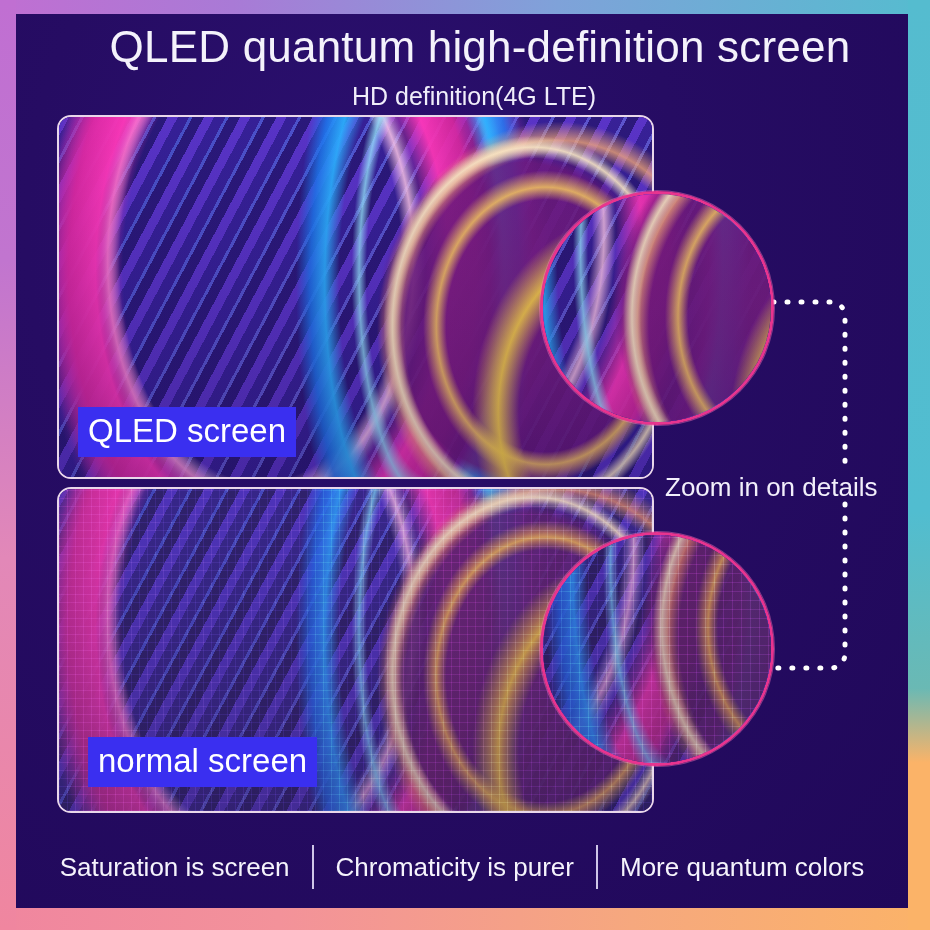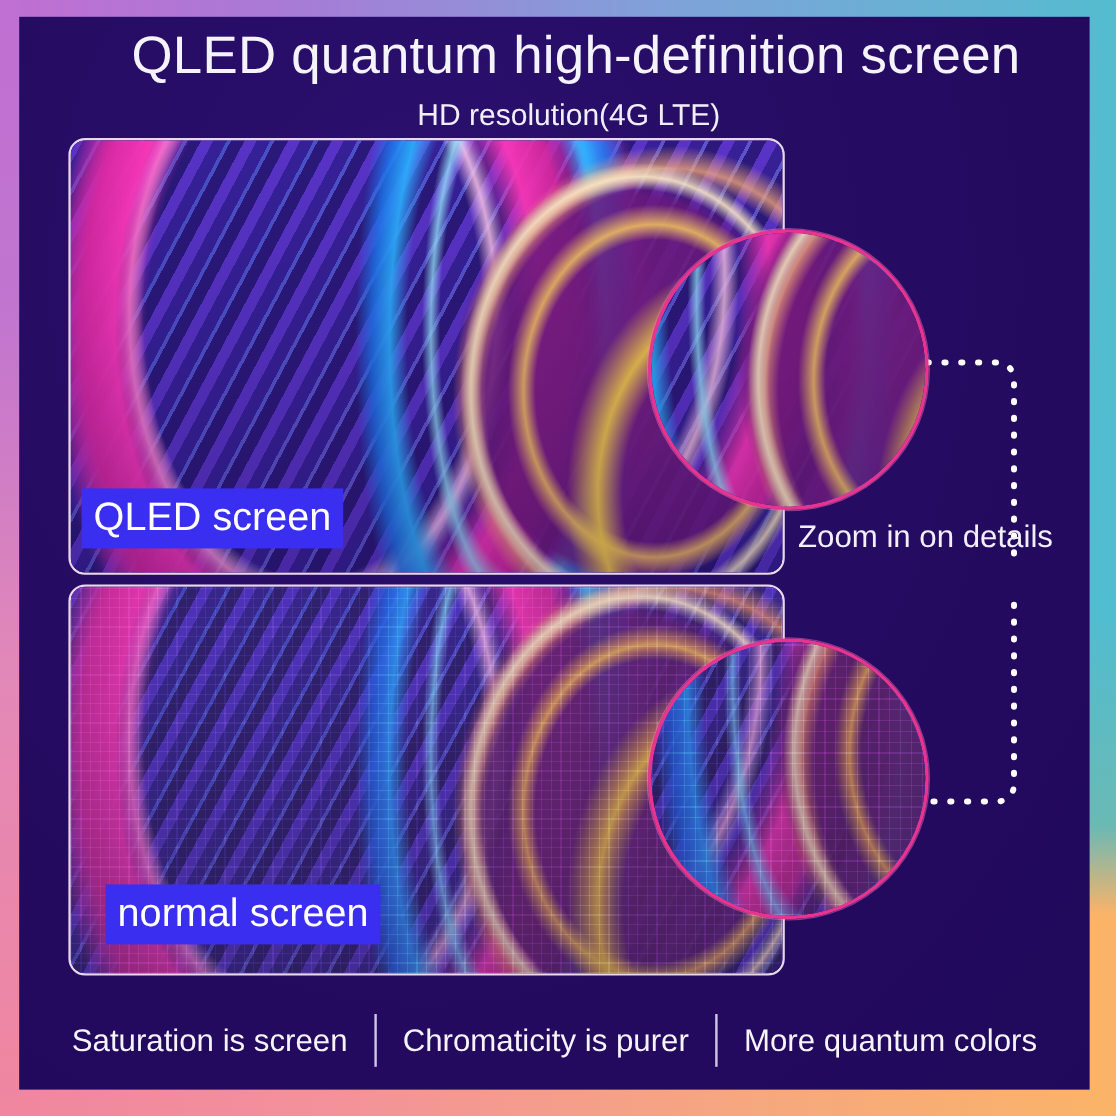--- a/index.html
+++ b/index.html
@@ -143,21 +143,21 @@
   .chip {
     position: absolute;
     background: #3a2ff0;
     color: #ffffff;
     font-size: 33px;
     line-height: 1.0;
     padding: 7px 10px 10px 10px;
     white-space: nowrap;
     z-index: 6;
   }
-  #chip-qled   { left: 52px; top: 393px; text-align: right; }
+  #chip-qled   { left: 62px; top: 393px; text-align: right; }
   #chip-normal { left: 72px; top: 723px; }
 
   
   .loupe {
     position: absolute;
     border-radius: 50%;
     border: 3px solid #e8348f;
     overflow: hidden;
     z-index: 5;
     box-shadow: 0 0 0 1px rgba(255,120,190,0.45);
@@ -175,20 +175,21 @@
 
   
   #bracket { position: absolute; left: 755px; top: 282px; width: 84px; height: 378px; z-index: 4; }
 
   
   .callout {
     position: absolute;
     color: #f2effb;
     white-space: nowrap;
     z-index: 7;
+    margin-top: 40px;
   }
   #callout-zoom     { left: 649px; top: 418px; font-size: 26px; }
   #callout-contrast { left: 619px; top: 459px; font-size: 26px; }
 
   
   #features {
     position: absolute;
     left: 0; top: 820px;
     width: 892px;
     height: 66px;
@@ -215,21 +216,21 @@
 <div id="poster">
 
   <div id="frame-top"></div>
   <div id="frame-bottom"></div>
   <div id="frame-left"></div>
   <div id="frame-right"></div>
 
   <div id="canvas">
 
     <div id="title">QLED quantum high-definition screen</div>
-    <div id="subtitle">HD resolution(4G LTE)</div>
+    <div id="subtitle">HD definition(4G LTE)</div>
 
     <div class="screen" id="screen-qled">
       <div class="wall"></div>
     </div>
 
     <div class="screen" id="screen-normal">
       <div class="wall"></div>
       <div class="desat"></div>
       <div class="pixelate"></div>
     </div>

